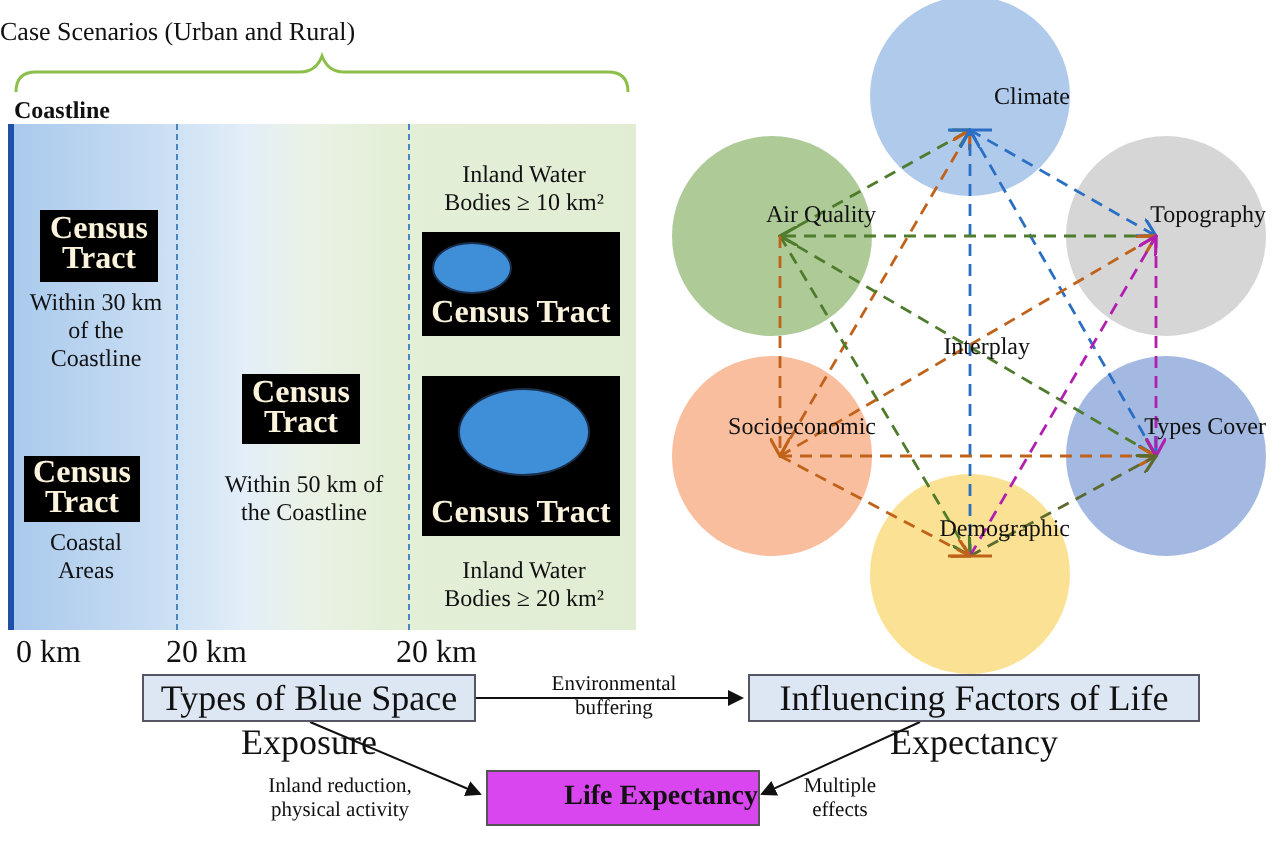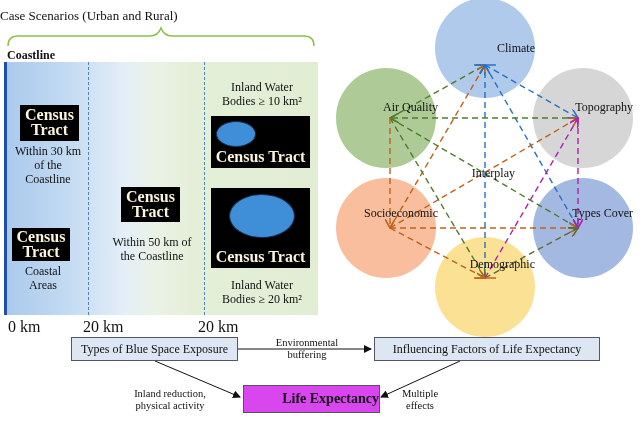--- a/index.html
+++ b/index.html
@@ -8,21 +8,21 @@
   #scenario-title{left:0;top:8px;width:320px;text-align:left;font-size:13px;}
   #coastline-label{left:7px;top:48px;font-size:12px;font-weight:bold;}
   #panel{left:4px;top:62px;width:314px;height:253px;
     background:linear-gradient(to right,#a9c9ec 0%,#c3daf2 20%,#e3eef8 38%,#eaf2e6 48%,#e4efd8 60%,#e1edd3 100%);}
   #coast-line{left:4px;top:62px;width:3px;height:253px;background:#1f4fa8;}
   .dash-v{top:62px;height:253px;width:0;border-left:1.5px dashed #4a86c2;}
   .tract{background:#000000;color:#fbf3dc;font-weight:bold;text-align:center;font-size:16px;line-height:15px;}
   .cap{text-align:center;font-size:12px;line-height:14px;}
   .lake{background:#3f8fd8;border:1.5px solid #1a2d4a;border-radius:50%;}
   .km{font-size:16px;top:318px;}
-  .flowbox{border:1px solid #556;background:#dde6f3;font-size:12px;text-align:center;line-height:22px;height:22px;}
+  .flowbox{border:1px solid #556;background:#dde6f3;font-size:18px;text-align:center;line-height:22px;height:22px;}
   #life-box{left:243px;top:385px;width:135px;height:26px;line-height:26px;background:#d946ef;border:1px solid #555;font-weight:bold;font-size:14px;text-align:right;}
   .edge-label{font-size:10.5px;text-align:center;line-height:12px;}
   .circ-label{font-size:12px;text-align:right;}
   svg{position:absolute;left:0;top:0;}
 </style>
 </head>
 <body>
 
 <div id="scenario-title" class="abs">Case Scenarios (Urban and Rural)</div>
 <svg width="642" height="427" style="pointer-events:none">

